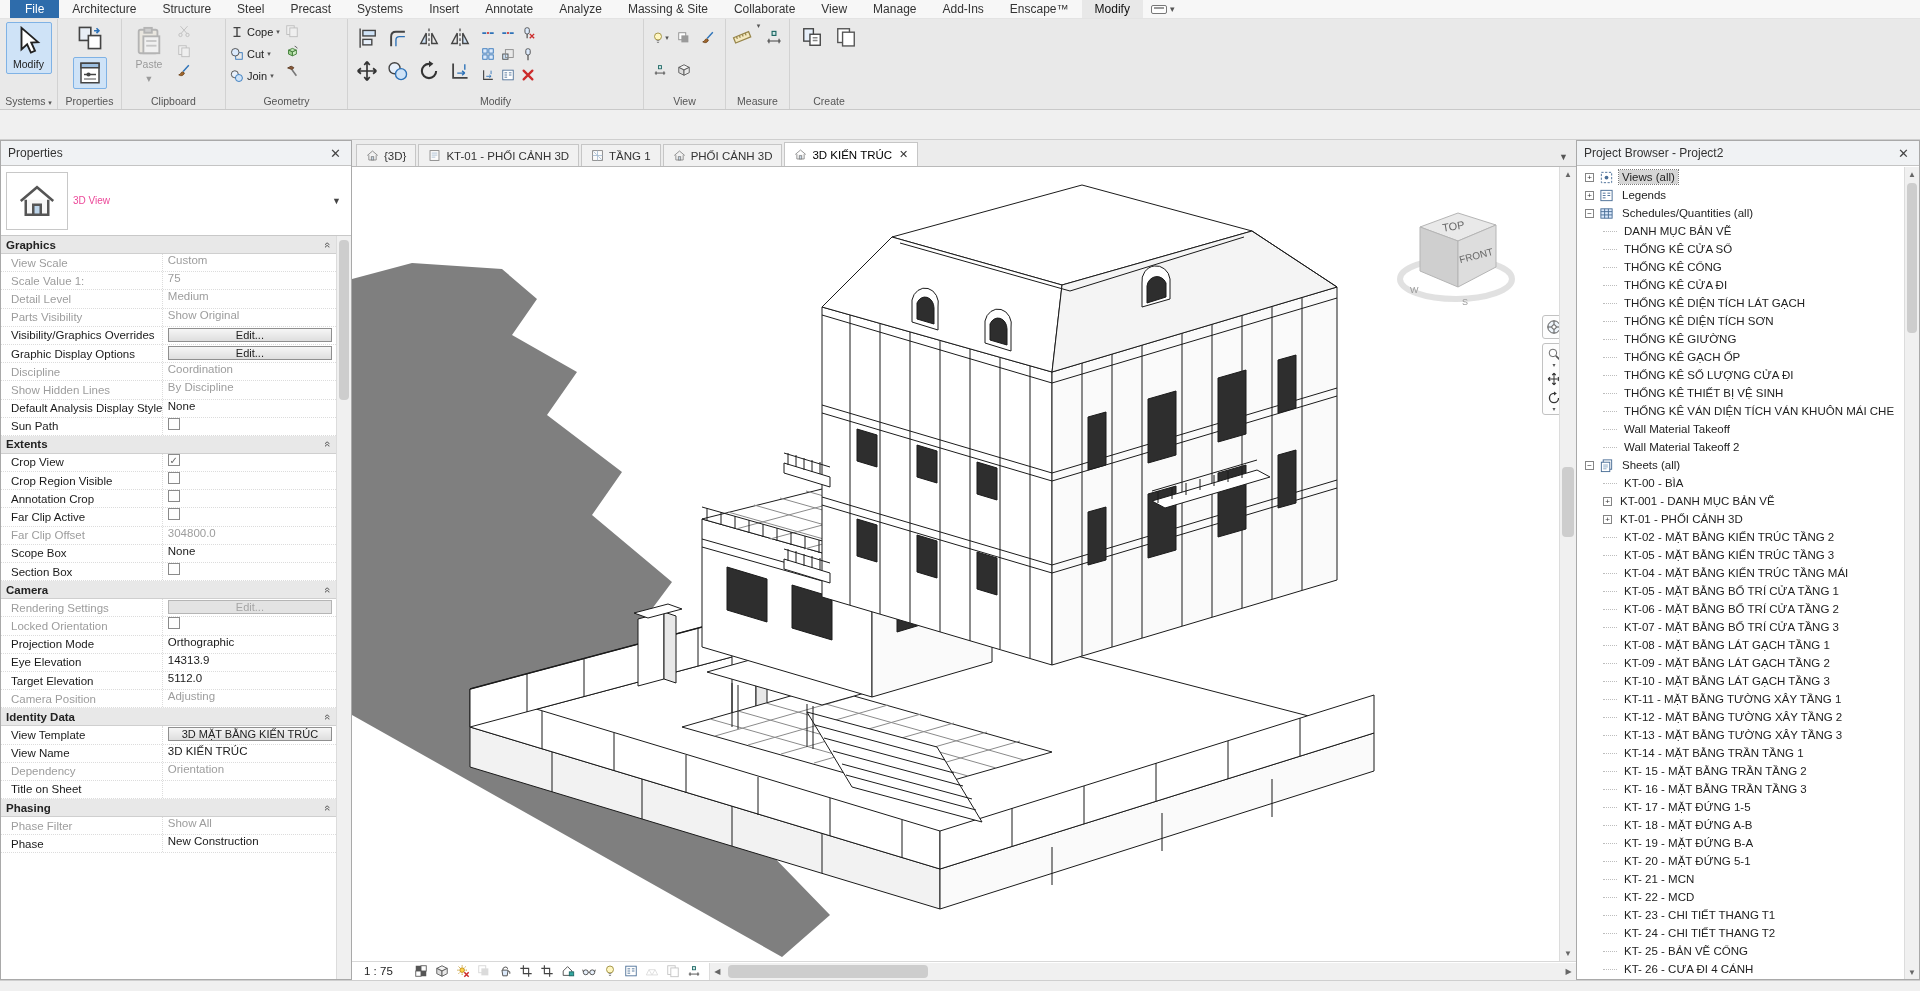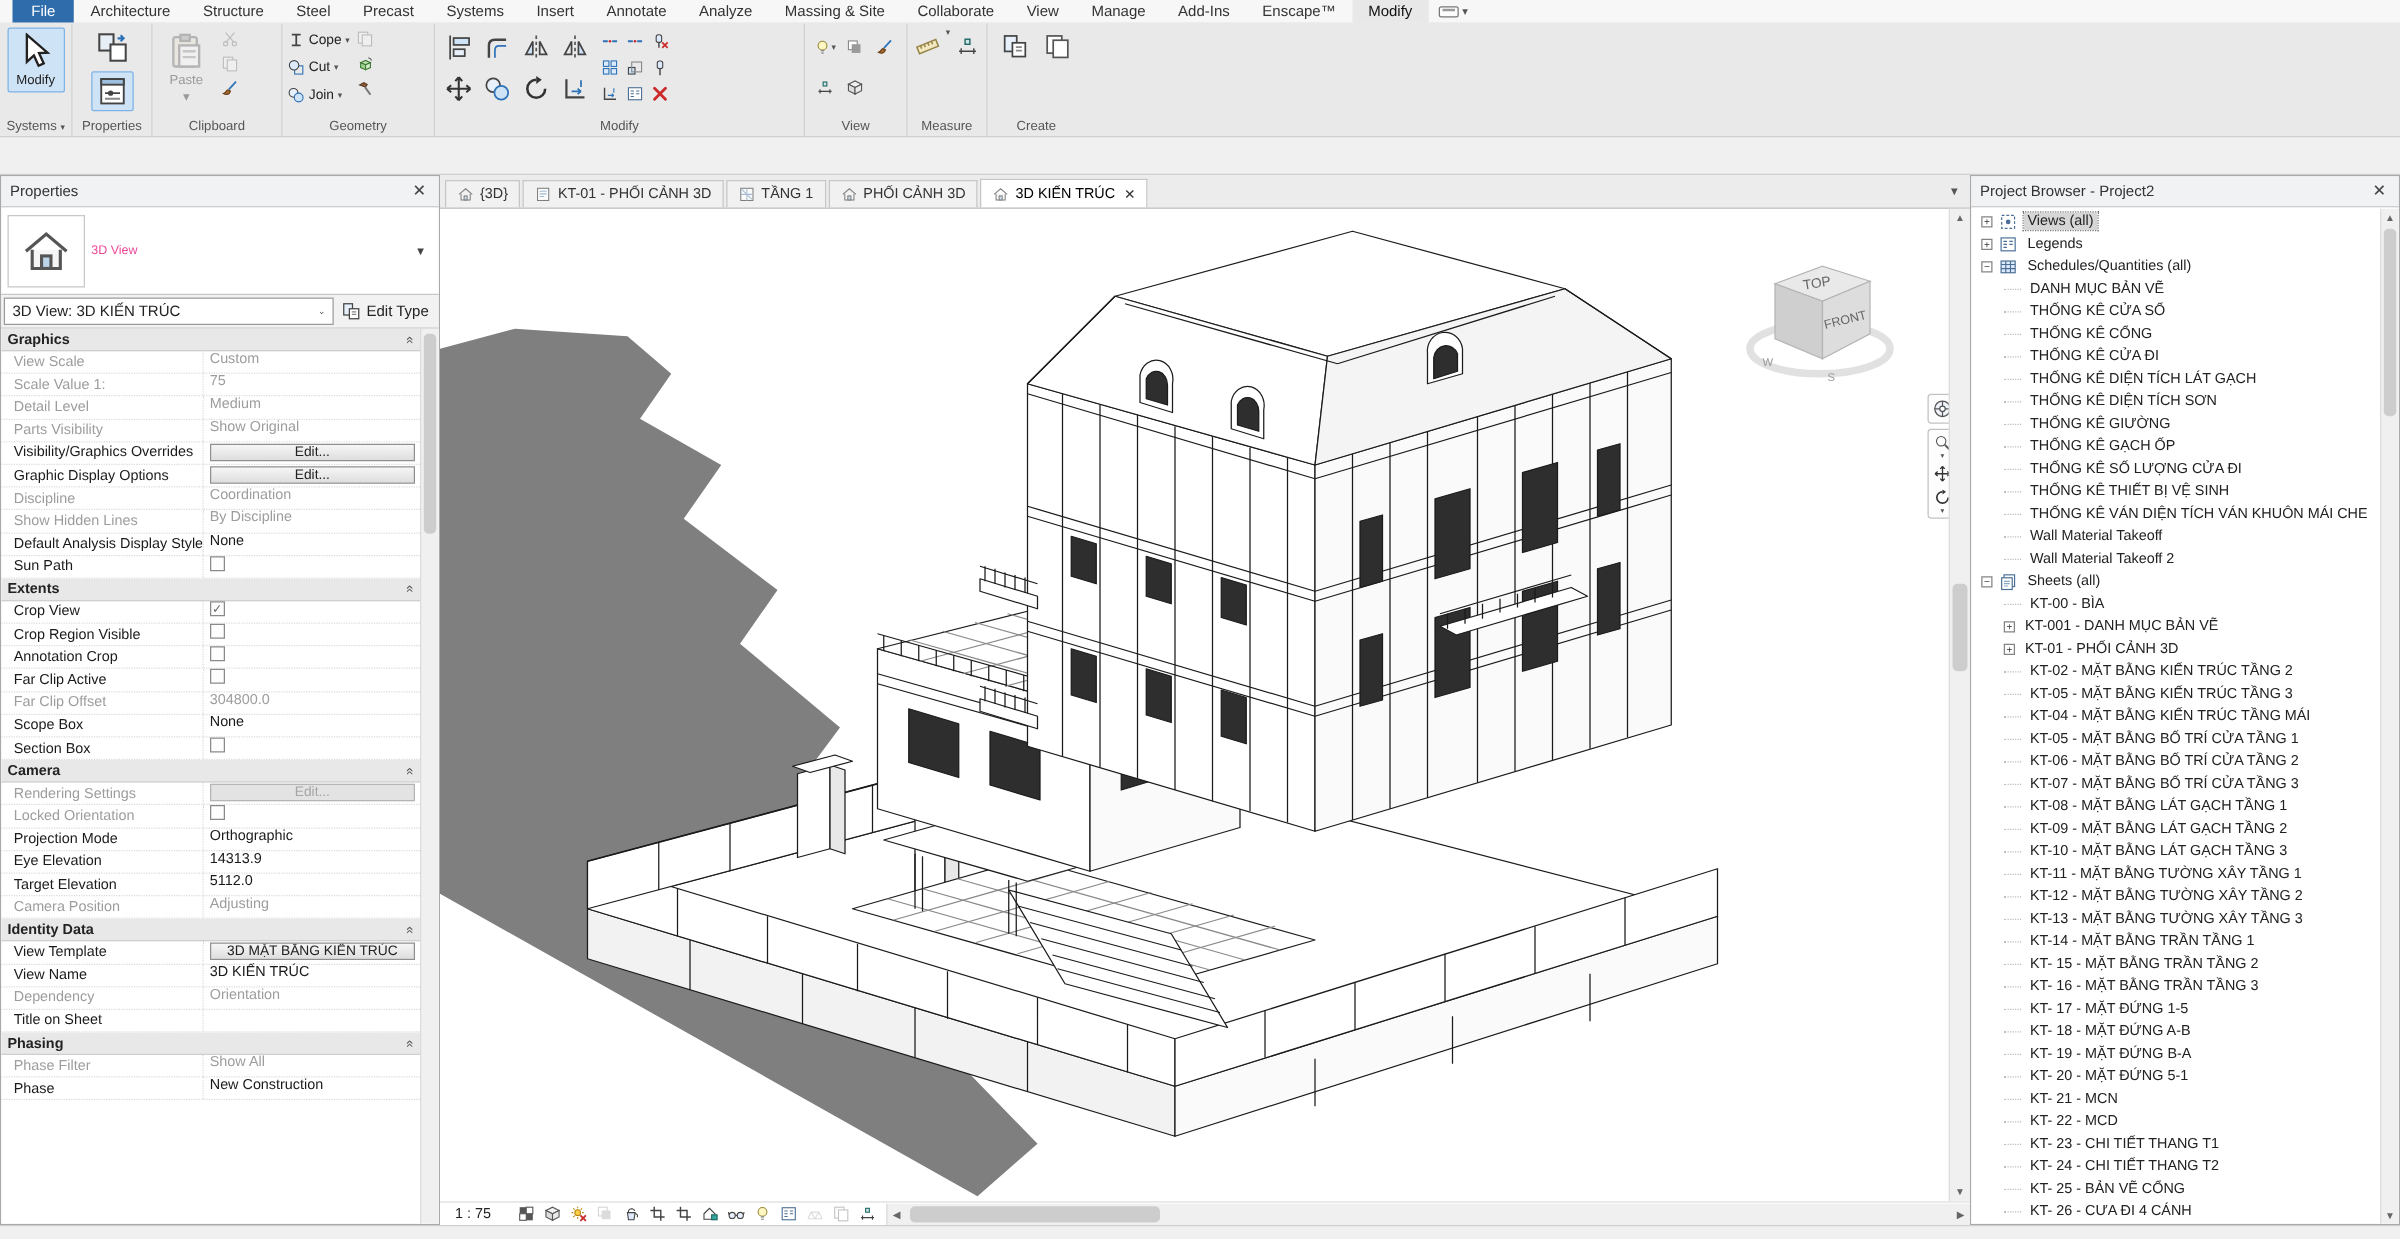--- a/index.html
+++ b/index.html
@@ -75,21 +75,21 @@
   .pbtn.dis{color:#a5a5a5;border-color:#b5b5b5;background:#e3e3e3;}
   .pchk{width:12px;height:12px;border:1px solid #8a8a8a;background:#fdfdfd;font-size:10px;line-height:11px;text-align:center;color:#666;}
   .pscroll{position:absolute;right:0;top:0;bottom:0;width:15px;background:#f0f0f0;border-left:1px solid #dcdcdc;}
   .pscroll .th{position:absolute;left:2px;right:2px;top:4px;height:160px;background:#cdcdcd;border-radius:4px;}
   .pfoot{height:26px;background:#f2f2f2;border-top:1px solid #cfcfcf;display:flex;align-items:center;padding:0 6px;}
   .phelp{font-size:11px;color:#1a4db3;text-decoration:underline;}
   .applybtn{margin-left:auto;width:66px;height:18px;border:1px solid #b0b0b0;background:#e9e9e9;color:#9a9a9a;font-size:11px;display:flex;align-items:center;justify-content:center;}
 
   
   .viewregion{width:1224px;display:flex;flex-direction:column;background:#ececec;}
-  .viewtabs{height:26px;display:flex;align-items:center;gap:2px;padding:3px 2px 0 4px;background:#ececec;}
+  .viewtabs{height:26px;display:flex;align-items:flex-end;gap:2px;padding:3px 2px 0 4px;background:#ececec;}
   .vtab{height:22px;display:flex;align-items:center;gap:5px;padding:0 9px;background:#f1f1f1;border:1px solid #c6c6c6;border-bottom:none;font-size:11.5px;color:#333;white-space:nowrap;}
   .vtab .ic{width:13px;height:13px;opacity:.75;}
   .vtab.active{background:#fff;height:24px;color:#000;}
   .vtab .x{font-size:11px;color:#333;margin-left:2px;}
   .vtabdd{margin-left:auto;font-size:9px;color:#555;padding:0 6px 4px 0;}
   .canvas{flex:1;position:relative;background:#fff;border-top:1px solid #b9b9b9;}
   .scene{position:absolute;left:0;top:0;width:1207px;height:795px;}
 
   .viewcube{position:absolute;right:56px;top:34px;width:124px;height:116px;}
   .navbar{position:absolute;right:10px;top:148px;display:flex;flex-direction:column;gap:4px;align-items:center;}
@@ -659,32 +659,20 @@
       </div>
       <div class="typebox">
         <div class="thumb">
             <svg class="ic">
               <use href="#s-home3d"></use>
             </svg>
           </div>
         <span class="tname">3D View</span>
         <span class="tdd">▼</span>
       </div>
-      <div class="selrow">
-        <div class="selcombo">
-          <span>3D View: 3D KIẾN TRÚC</span>
-          <span class="dd">⌄</span>
-        </div>
-        <div class="edittype">
-          <svg class="ic">
-              <use href="#s-editsheets"></use>
-            </svg>
-          <span>Edit Type</span>
-        </div>
-      </div>
       <div class="pgrid" id="pgrid">
 
       <div class="psec">
             <span>Graphics</span>
             <span class="chev">«</span>
           </div>
           <div class="prow dis">
             <div class="plab">View Scale</div>
             <div class="pval">
               <span>Custom</span>

